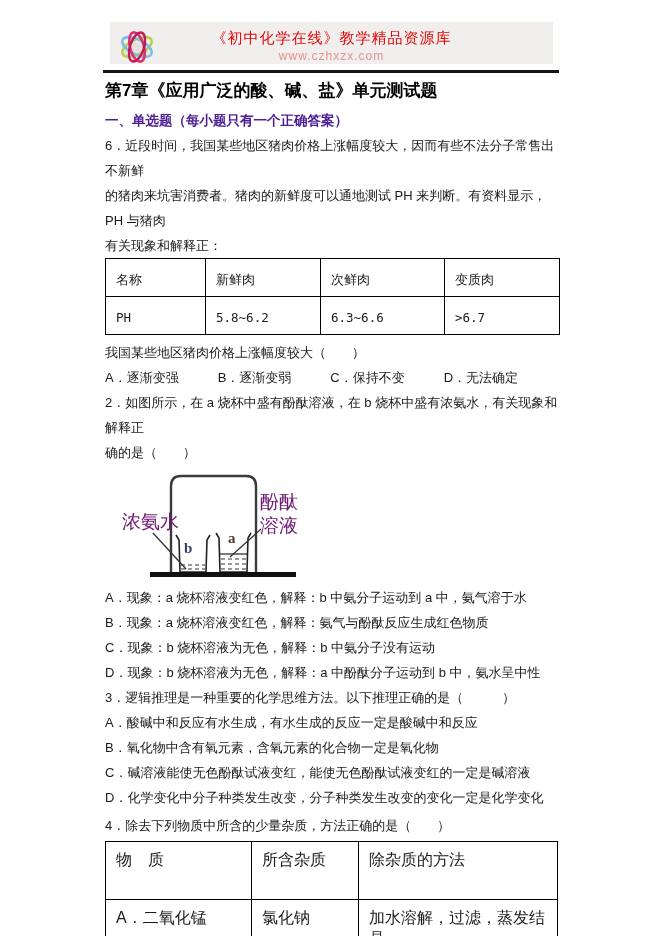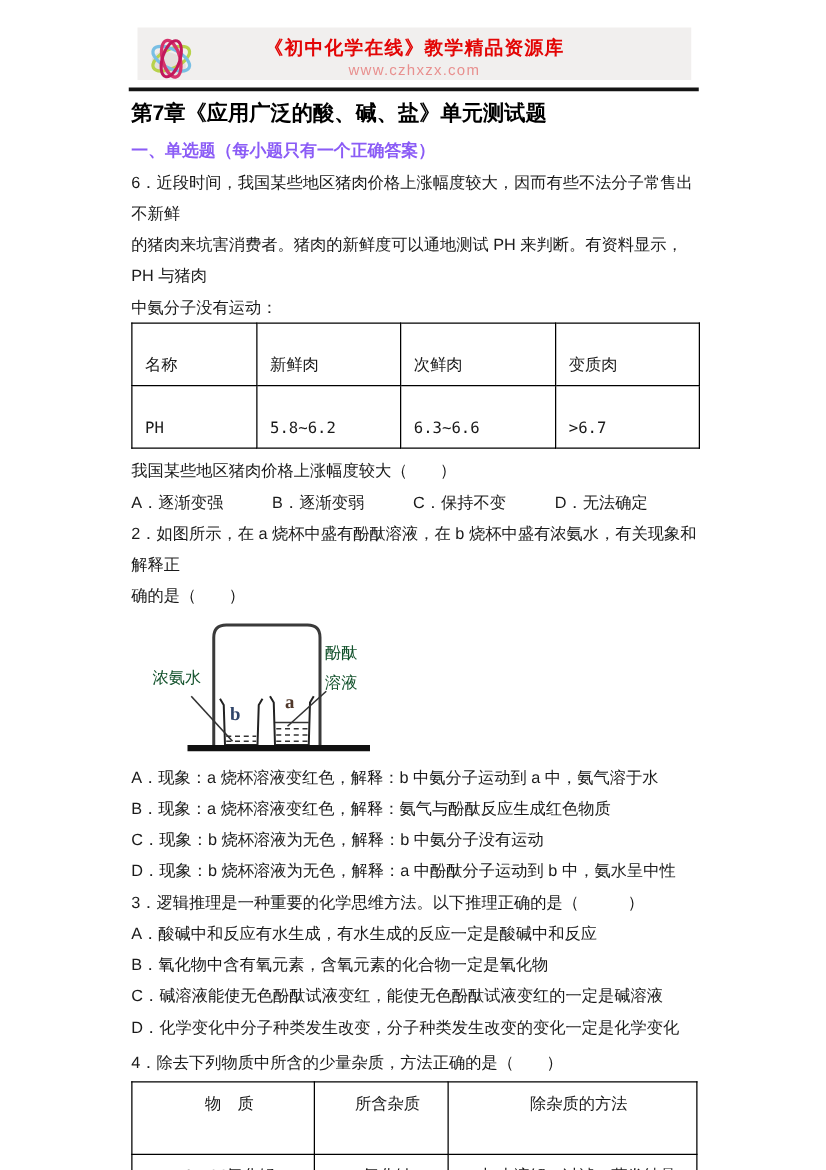--- a/index.html
+++ b/index.html
@@ -4,42 +4,42 @@
 <style>
   html,body{margin:0;padding:0;}
   .page{
     position:relative;width:661px;height:936px;background:#ffffff;
     overflow:hidden;font-family:"Liberation Sans","DejaVu Sans",sans-serif;color:#1a1a1a;
   }
   
   .banner{position:absolute;left:110px;top:22px;width:443px;height:42px;background:#f1efee;}
   .banner-logo{position:absolute;left:4px;top:5px;width:46px;height:40px;}
   .brand-title{position:absolute;left:0;top:7px;width:100%;text-align:center;
-    font-weight:bold;font-size:15px;letter-spacing:1px;color:#e30505;}
+    font-weight:normal;font-size:15px;letter-spacing:1px;color:#e30505;}
   .brand-url{position:absolute;left:0;top:27px;width:100%;text-align:center;
     font-size:12px;color:#e8908f;letter-spacing:1px;}
   .banner-rule{position:absolute;left:103px;top:70px;width:456px;height:3px;background:#141414;}
   
   .content{position:absolute;left:105px;top:0;width:455px;}
   .doc-title{margin:80px 0 0 0;text-align:left;font-size:17px;font-weight:bold;line-height:22px;color:#000;}
-  .section-head{margin:6px 0 0 0;font-weight:bold;font-size:13.5px;line-height:25px;color:#8b5cf6;}
+  .section-head{margin:6px 0 0 0;font-weight:bold;font-size:13.5px;line-height:25px;color:#4c1d95;}
   p.line{margin:0;font-size:13px;line-height:25px;white-space:pre-wrap;}
   
   table.t1{border-collapse:collapse;table-layout:fixed;width:454px;margin-top:0;}
-  table.t1 td{border:1.6px solid #000;height:33px;padding:16px 0 0 10px;font-size:13px;vertical-align:middle;}
+  table.t1 td{border:1.6px solid #000;height:33px;padding:4px 0 0 10px;font-size:13px;vertical-align:middle;}
   table.t1 .mono{font-family:"DejaVu Sans Mono","Liberation Mono",monospace;font-size:12.5px;}
   
   table.t2{border-collapse:collapse;table-layout:fixed;width:452px;margin-top:3px;}
-  table.t2 td{border:1.6px solid #000;padding:8px 0 0 10px;font-size:13px;vertical-align:top;text-align:center;}
+  table.t2 td{border:1.6px solid #000;padding:8px 0 0 10px;font-size:16px;vertical-align:top;}
   table.t2 tr.hdr td{height:49px;}
   table.t2 tr.row td{height:51px;}
   
   .diagram{position:relative;width:210px;height:113px;margin:2px 0 0 15px;}
   .diagram svg{position:absolute;left:0;top:0;}
-  .dlabel{position:absolute;font-size:13px;color:#14532d;white-space:nowrap;}
+  .dlabel{position:absolute;font-size:19px;color:#701a75;white-space:nowrap;}
   .lbl-nongshui{left:2px;top:42px;}
   .lbl-fentai{left:140px;top:22px;}
   .lbl-rongye{left:140px;top:46px;}
   .beaker-letter{position:absolute;font-family:"Liberation Serif","DejaVu Serif",serif;
     font-weight:bold;font-size:15px;line-height:15px;}
   .letter-b{left:64px;top:74px;color:#2f4468;}
   .letter-a{left:108px;top:64px;color:#50382a;}
 </style>
 </head>
 <body>
@@ -59,21 +59,21 @@
   </div>
   <div class="banner-rule"></div>
 
   <div class="content">
 
     <h1 class="doc-title">第7章《应用广泛的酸、碱、盐》单元测试题</h1>
     <div class="section-head">一、单选题（每小题只有一个正确答案）</div>
 
     <p class="line">6．近段时间，我国某些地区猪肉价格上涨幅度较大，因而有些不法分子常售出不新鲜</p>
     <p class="line">的猪肉来坑害消费者。猪肉的新鲜度可以通地测试 PH 来判断。有资料显示，PH 与猪肉</p>
-    <p class="line">中氨分子没有运动：</p>
+    <p class="line">有关现象和解释正：</p>
 
     <table class="t1">
       <colgroup>
           <col style="width:100px">
           <col style="width:115px">
           <col style="width:124px">
           <col style="width:115px">
         </colgroup>
       <tbody>
           <tr>

